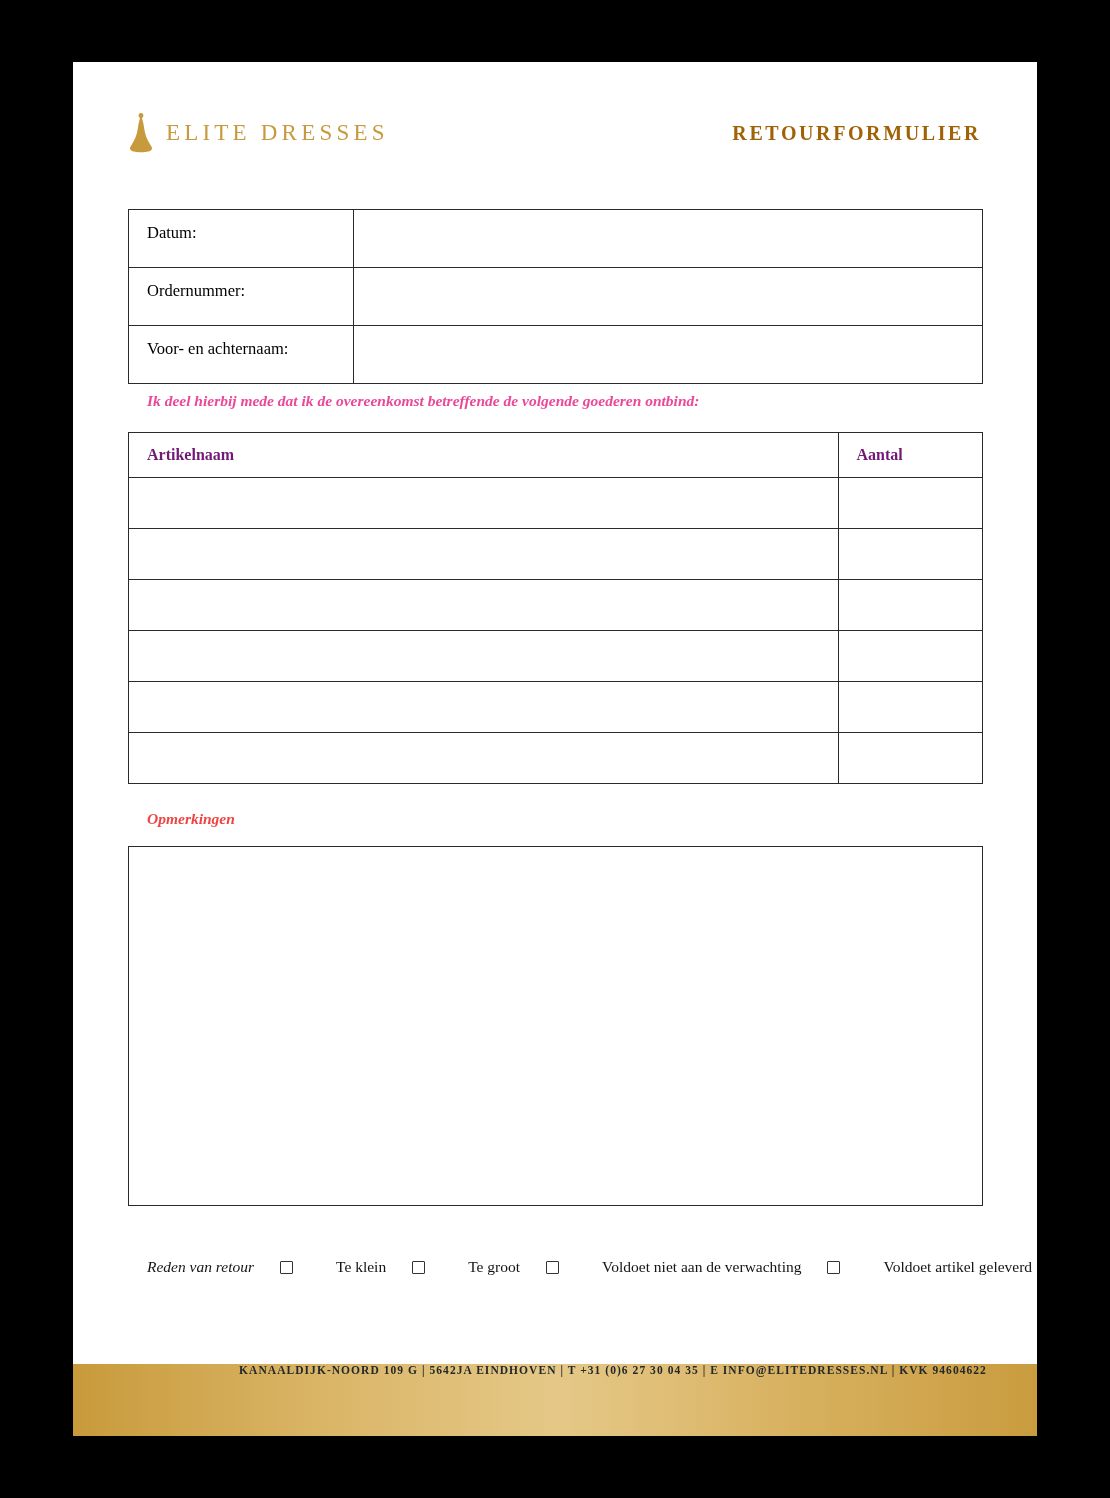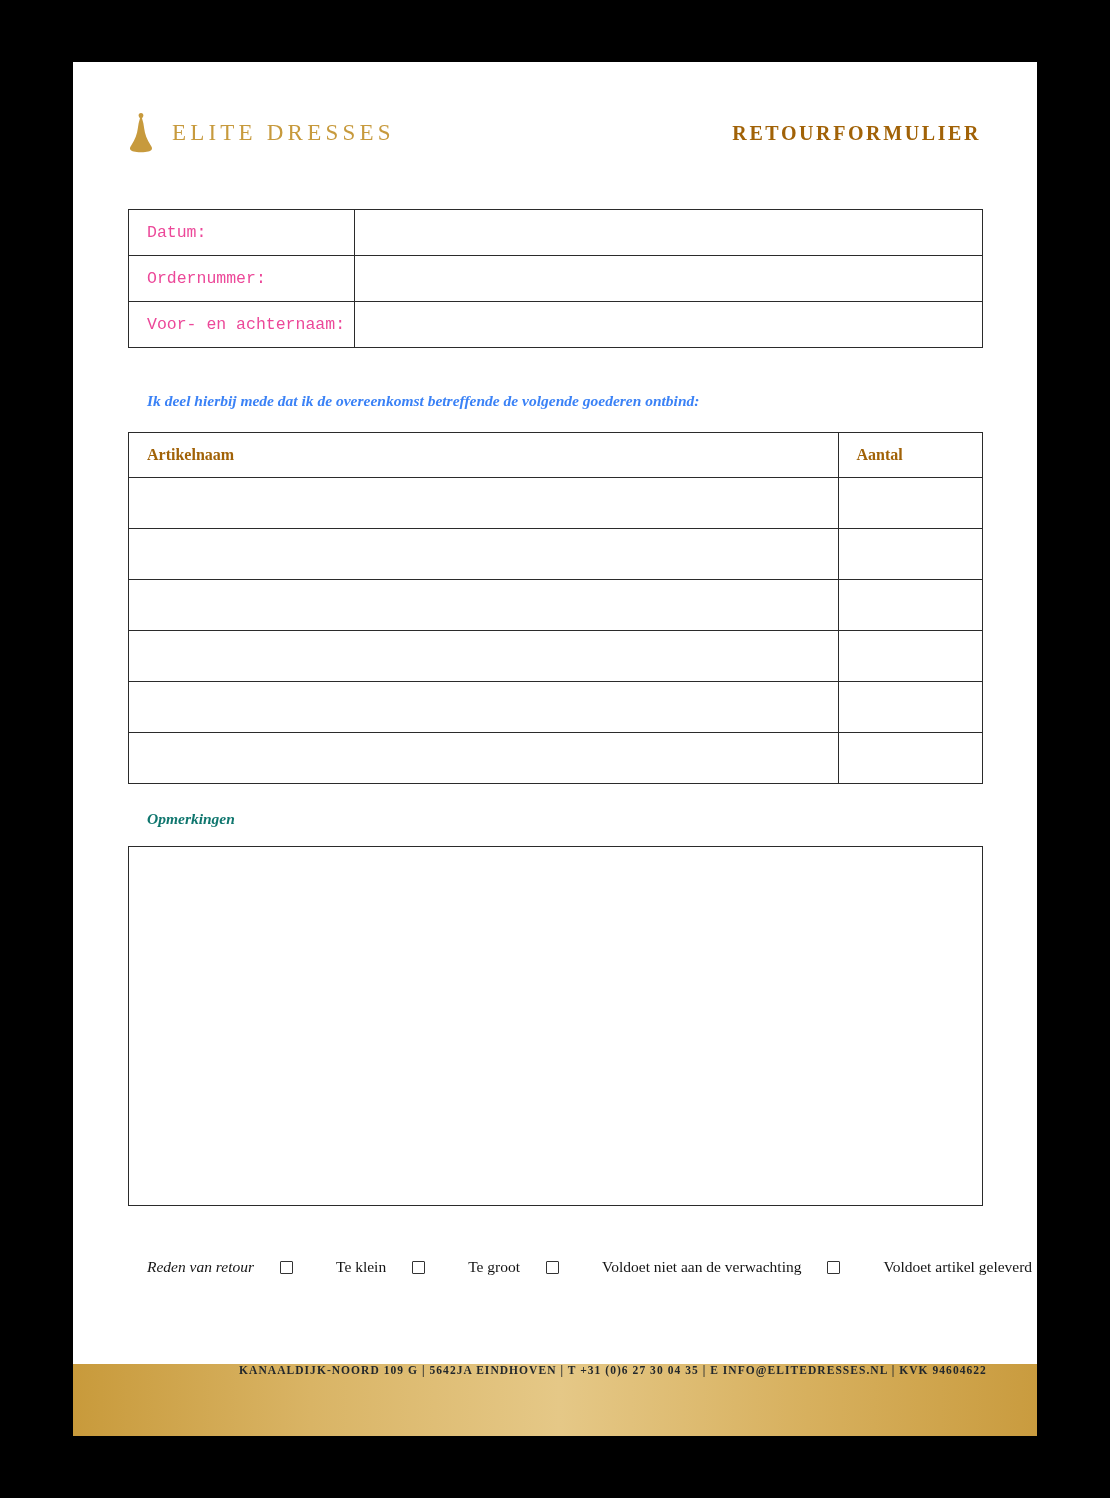--- a/index.html
+++ b/index.html
@@ -29,21 +29,21 @@
     left: 0; right: 0;
     top: 0;
     height: 140px;
   }
   .brand {
     position: absolute;
     left: 55px;
     top: 50px;
     display: flex;
     align-items: center;
-    gap: 18px;
+    gap: 12px;
   }
   .brand-mark {
     width: 26px;
     height: 42px;
     position: relative;
   }
   .brand-name {
     font-family: "Liberation Serif", serif;
     font-size: 23px;
     letter-spacing: 4.2px;
@@ -63,73 +63,72 @@
   .info-table {
     position: absolute;
     left: 55px;
     top: 147px;
     width: 855px;
     border-collapse: collapse;
   }
   .info-table td {
     border: 1px solid #2b2b2b;
     height: 45px;
-    padding: 0 0 0 18px;
+    padding: 0 0 12px 18px;
     font-size: 16.5px;
-    color: #ec4899;
+    color: #000000;
     vertical-align: middle;
-    font-family: Liberation Mono, monospace;
   }
   .info-table td.label { width: 212px; }
   .info-table td.value { width: 643px; }
 
   
   .intro {
     position: absolute;
     left: 74px;
     top: 330px;
     font-size: 15.5px;
     font-weight: 700;
     font-style: italic;
-    color: #3b82f6;
+    color: #ec4899;
   }
   
   .goods-table {
     position: absolute;
     left: 55px;
     top: 370px;
     width: 855px;
     border-collapse: collapse;
   }
   .goods-table th {
     border: 1px solid #2b2b2b;
     height: 44px;
     font-size: 16px;
     font-weight: 700;
     text-align: left;
     padding: 0 0 0 18px;
-    color: #a16207;
+    color: #701a75;
   }
   .goods-table td {
     border: 1px solid #2b2b2b;
     height: 50px;
     padding: 0 0 0 18px;
   }
   .goods-table .col-name { width: 725px; }
   .goods-table .col-qty { width: 130px; }
 
   
   .remarks-label {
     position: absolute;
     left: 74px;
     top: 748px;
     font-size: 15.5px;
     font-weight: 700;
     font-style: italic;
-    color: #0f766e;
+    color: #ef4444;
   }
   .remarks-box {
     position: absolute;
     left: 55px;
     top: 784px;
     width: 855px;
     height: 360px;
     border: 1px solid #2b2b2b;
     box-sizing: border-box;
     background: #ffffff;

